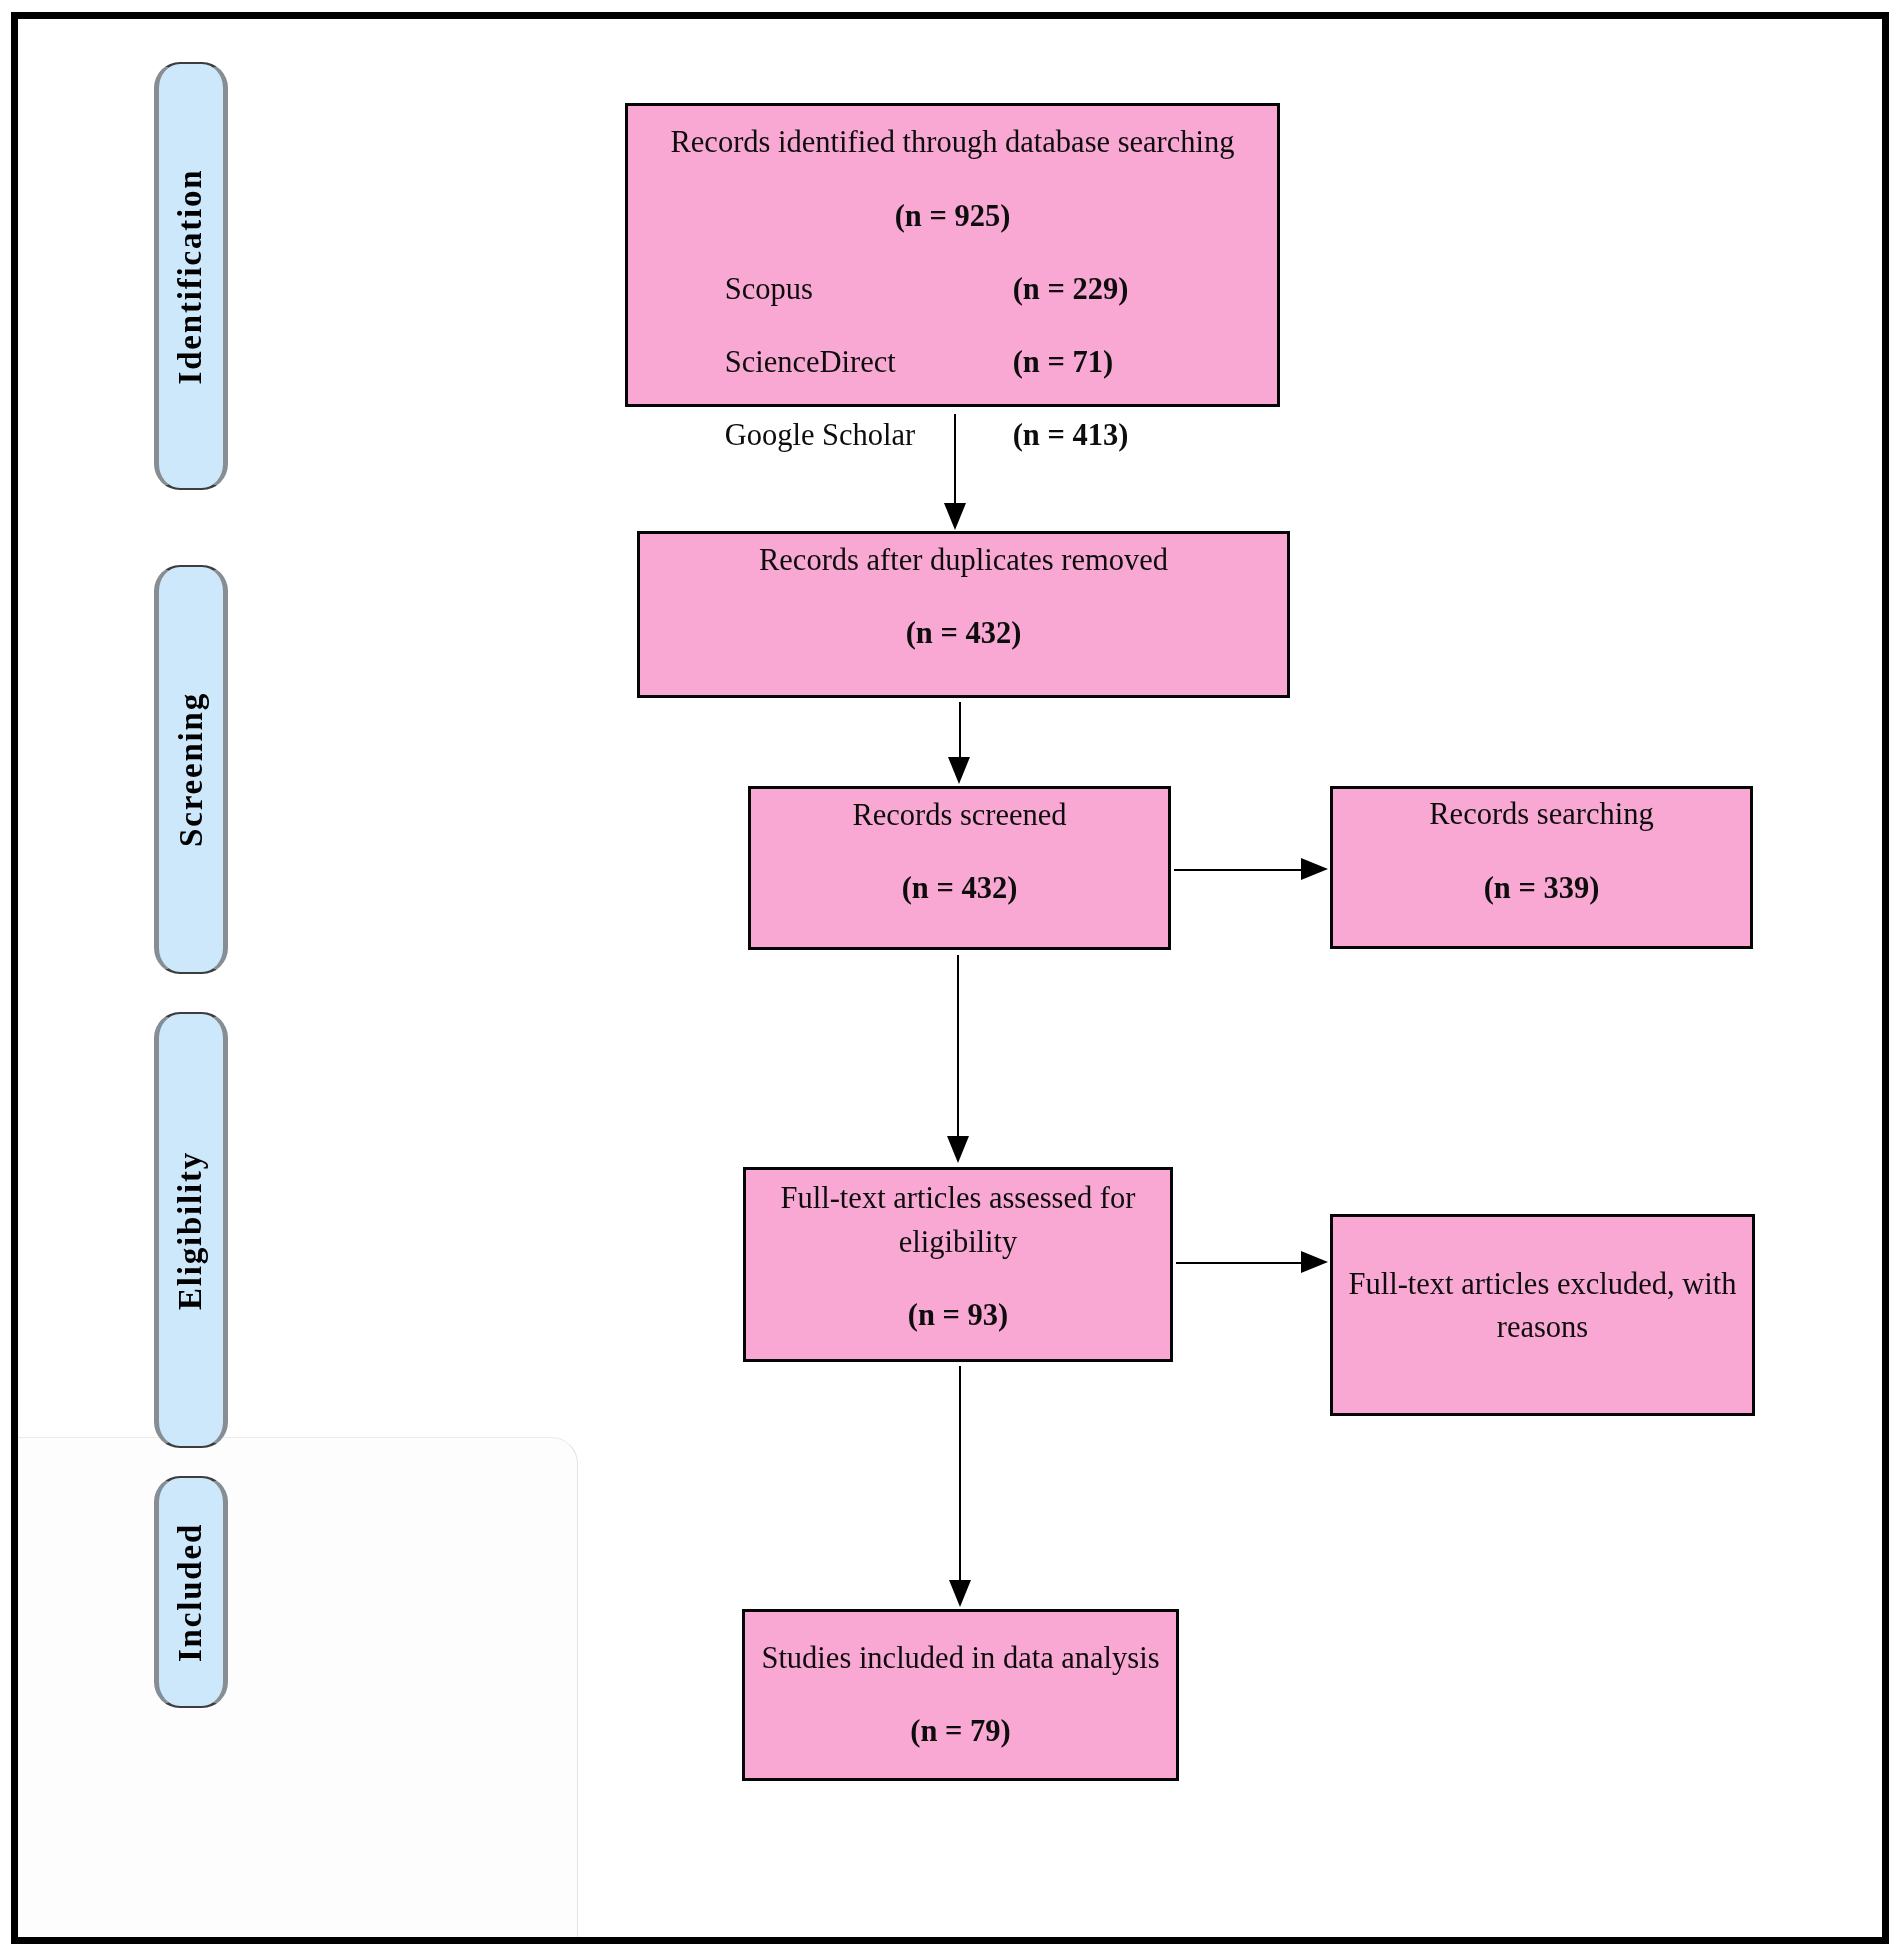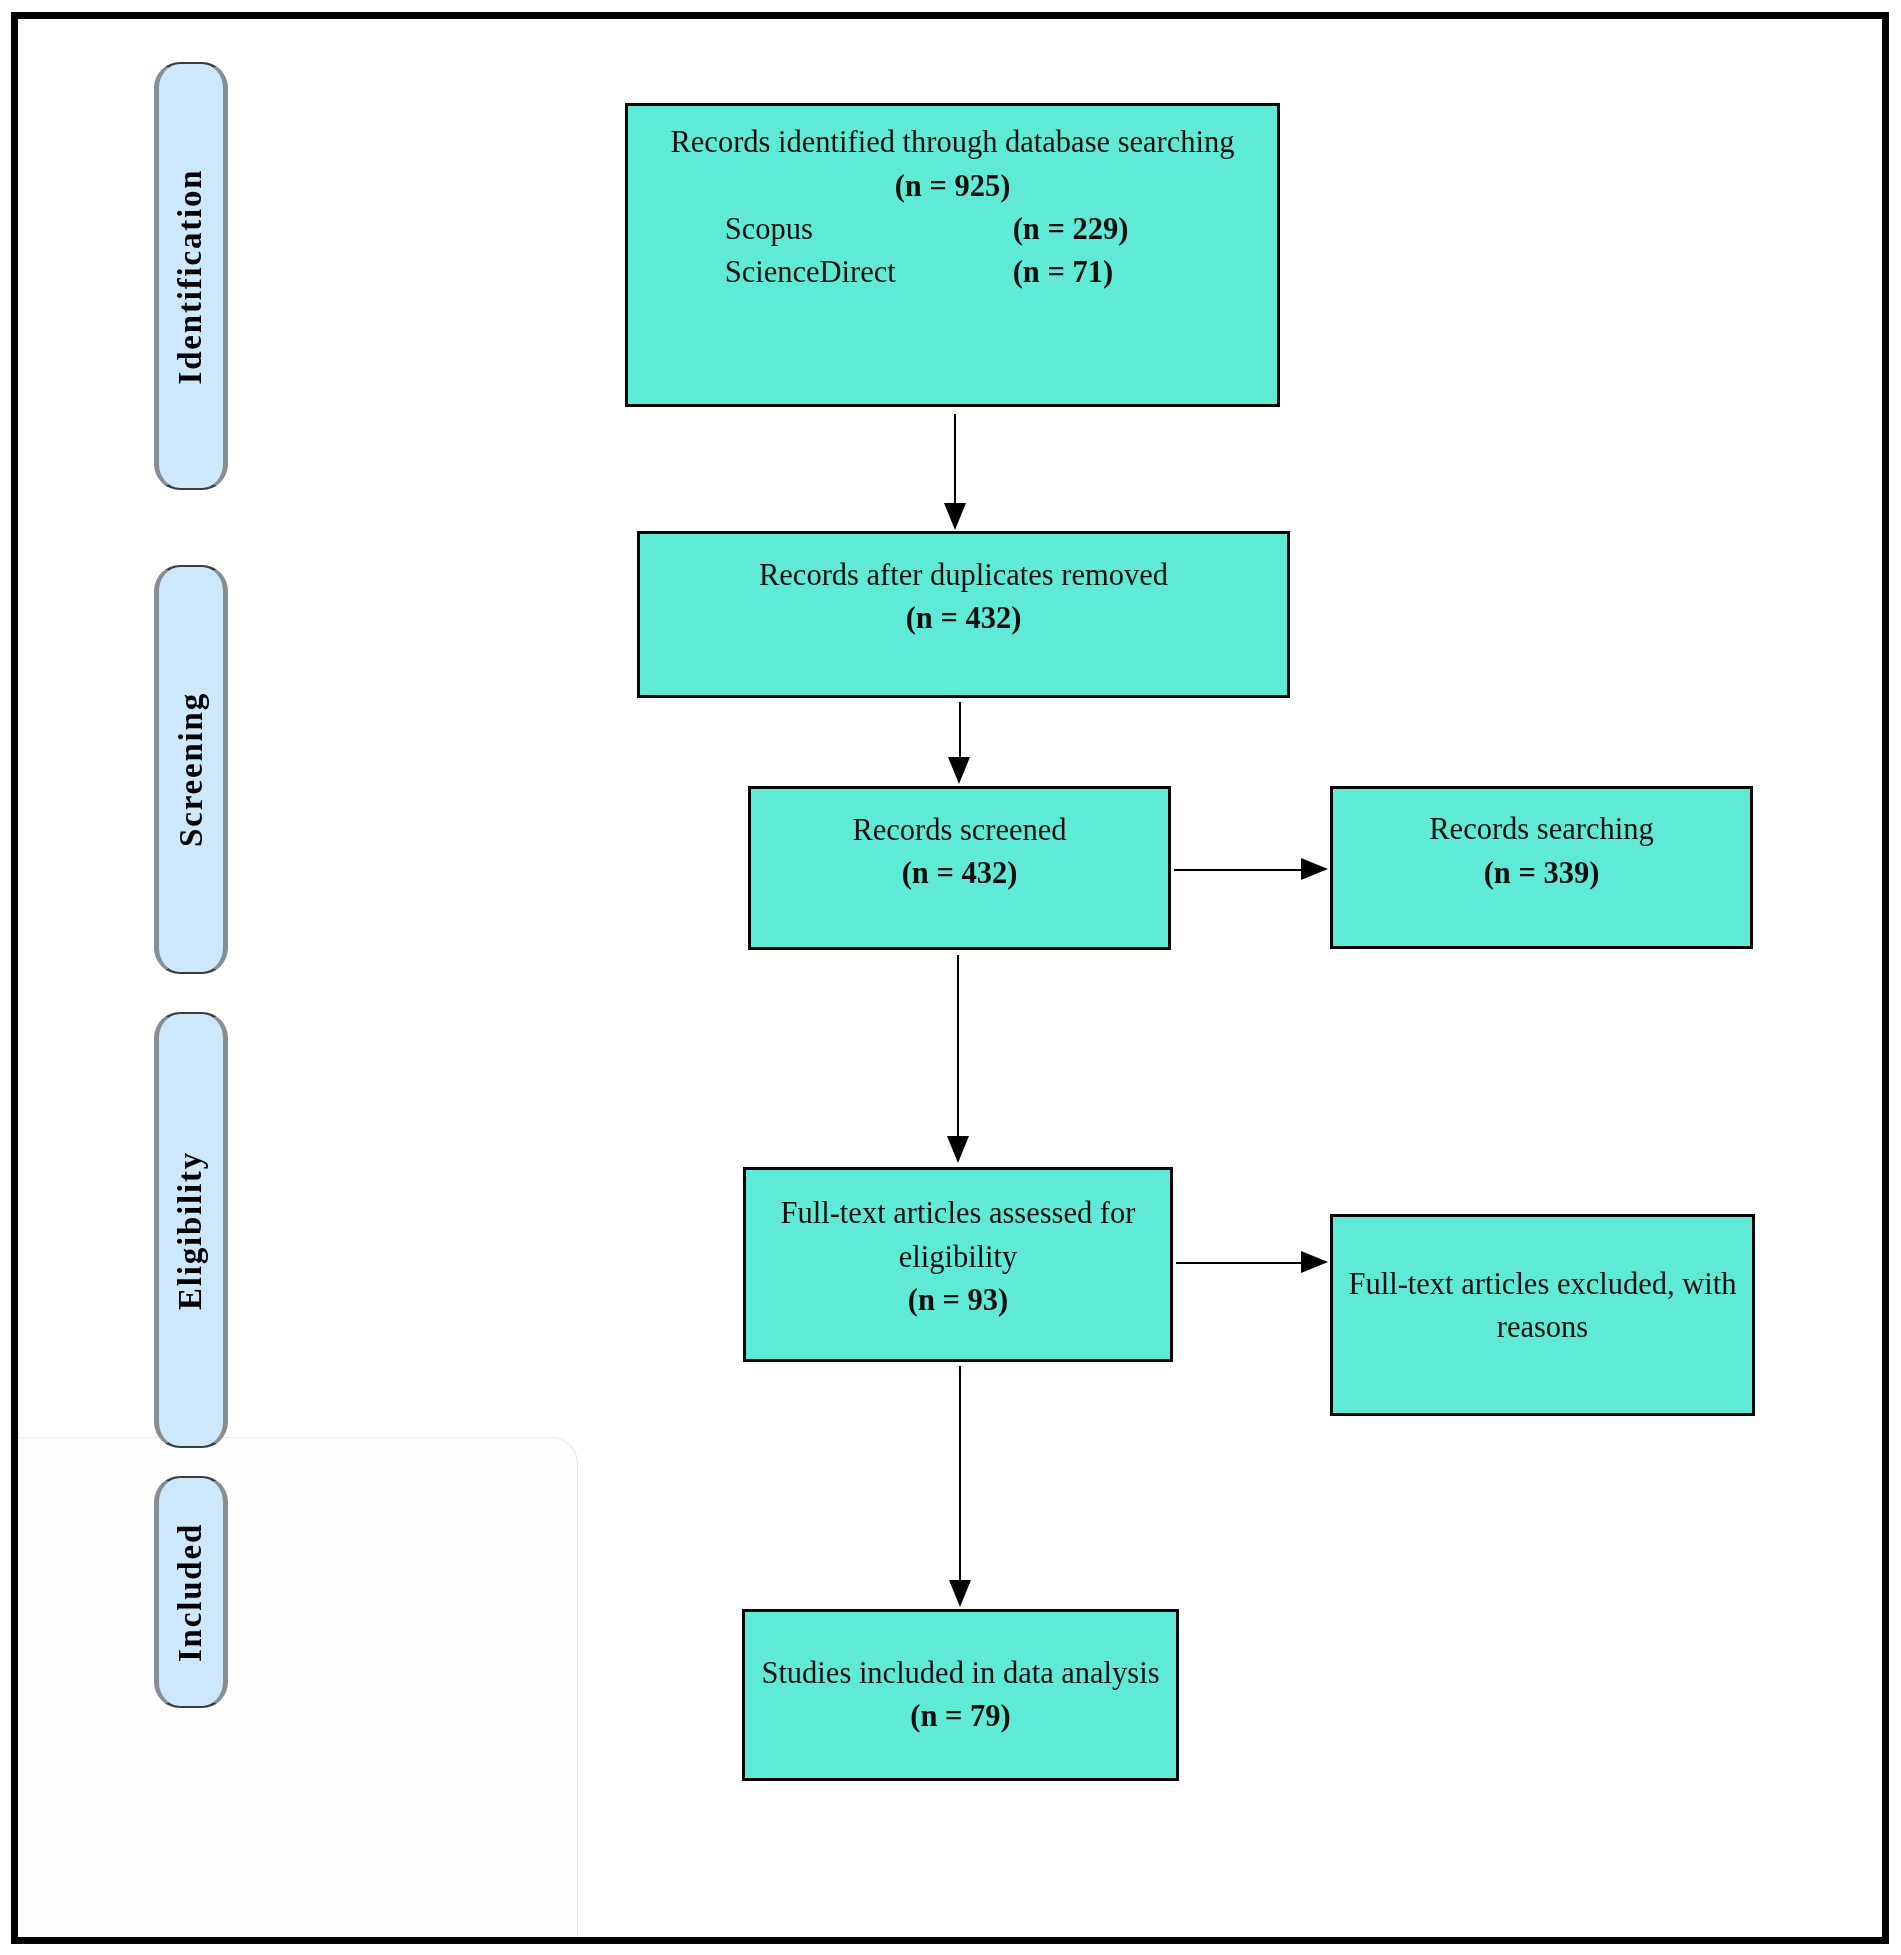--- a/index.html
+++ b/index.html
@@ -46,27 +46,28 @@
     color:#000;
   }
   .s-identification{top:62px;height:428px;}
   .s-screening{top:565px;height:409px;}
   .s-eligibility{top:1012px;height:436px;}
   .s-included{top:1476px;height:232px;}
 
   
   .fbox{
     position:absolute;
-    background:#5eead4;
+    background:#f9a8d4;
     border:3.5px solid #050505;
     box-sizing:border-box;
     font-size:30.5px;line-height:1.42;
     text-align:center;
     display:flex;flex-direction:column;justify-content:center;
     padding:0 11.7px;
+    gap:30px;
   }
   .count{font-weight:bold;}
   .nowrap{white-space:nowrap;}
   .b-identified{left:625px;top:103px;width:655px;height:304px;justify-content:flex-start;padding-top:15.3px;}
   .b-duplicates{left:637px;top:531px;width:653px;height:167px;padding-bottom:35px;}
   .b-screened{left:748px;top:786px;width:423px;height:164px;padding-bottom:32px;}
   .b-rec-excluded{left:1330px;top:786px;width:423px;height:163px;padding-bottom:32px;}
   .b-fulltext{left:743px;top:1167px;width:430px;height:195px;padding-bottom:14.7px;}
   .b-ft-excluded{left:1330px;top:1174px;width:425px;height:202px;padding-bottom:17.6px;margin-top:40px;}
   .b-included-analysis{left:742px;top:1609px;width:437px;height:172px;}
@@ -104,20 +105,24 @@
   <div class="fbox b-identified">
     <div class="nowrap">Records identified through database searching</div>
     <div class="count">(n = 925)</div>
     <div class="src-row">
       <span class="src-name">Scopus</span>
       <span class="count">(n = 229)</span>
     </div>
     <div class="src-row">
       <span class="src-name">ScienceDirect</span>
       <span class="count">(n = 71)</span>
+    </div>
+    <div class="src-row">
+      <span class="src-name">Google Scholar</span>
+      <span class="count">(n = 413)</span>
     </div>
   </div>
 
   <div class="fbox b-duplicates">
     <div class="nowrap">Records after duplicates removed</div>
     <div class="count">(n = 432)</div>
   </div>
 
   <div class="fbox b-screened">
     <div class="nowrap">Records screened</div>

